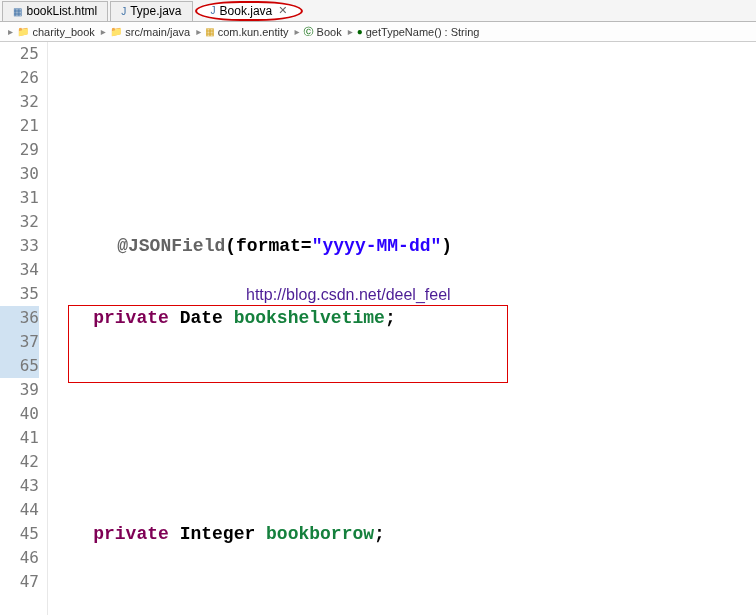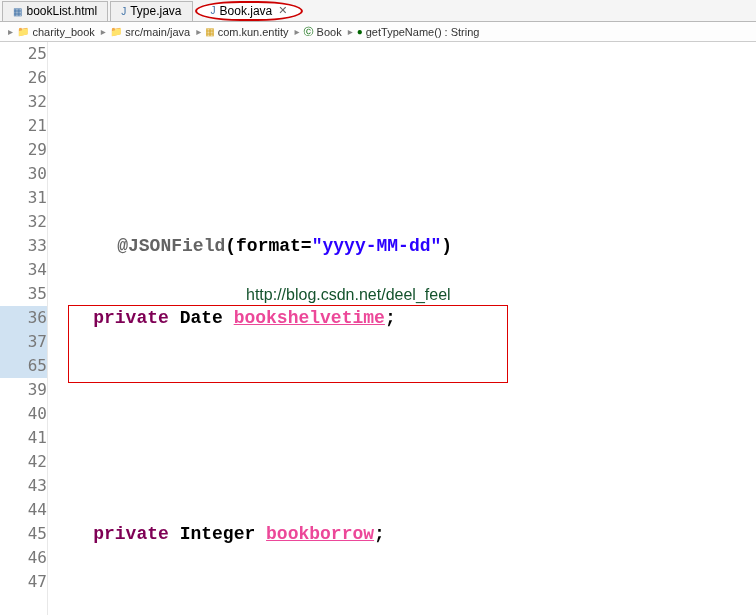--- a/index.html
+++ b/index.html
@@ -13,31 +13,31 @@
 .tab-close { margin-left: 6px; color: #666; font-size: 11px; }
 
 
 .breadcrumb { display: flex; align-items: center; height: 20px; background: #fdfdfd; border-bottom: 1px solid #ccc; padding-left: 4px; font-size: 11px; color: #333; }
 .crumb { display: flex; align-items: center; margin-right: 2px; }
 .crumb .ic { margin-right: 3px; font-size: 10px; }
 .crumb-sep { margin: 0 4px; color: #888; font-size: 10px; }
 
 
 .editor { display: flex; height: calc(100% - 42px); position: relative; }
-.gutter { width: 48px; text-align: right; background: #fff; color: #787878; font-family: Consolas, monospace; font-size: 16px; border-right: 1px solid #e8e8e8; user-select: none; }
+.gutter { width: 48px; text-align: right; padding-right: 8px; background: #fff; color: #787878; font-family: Consolas, monospace; font-size: 16px; border-right: 1px solid #e8e8e8; user-select: none; }
 .gutter div { height: 24px; line-height: 24px; }
 .gutter div.hl { background: #d0e2f2; }
 .code { flex: 1; font-family: Consolas, "Courier New", monospace; font-size: 18px; font-weight: bold; line-height: 24px; padding-left: 2px; position: relative; white-space: pre; color: #000; }
 .code-line { height: 24px; }
 .kw { color: #7f0055; font-weight: bold; }
 .str { color: #2a00ff; }
-.field { color: #ec4899; text-decoration: underline; }
+.field { color: #15803d; }
 .ann { color: #646464; margin-left: 24px; }
 .redbox { position: absolute; border: 1px solid #d00; pointer-events: none; }
-.watermark { position: absolute; color: #14532d; font-size: 16px; font-weight: normal; font-family: Arial; }
+.watermark { position: absolute; color: #4c1d95; font-size: 16px; font-weight: normal; font-family: Arial; }
 
 
 .icon-html { color: #3a6ea5; }
 .icon-java { color: #3a6ea5; }
 .icon-proj { color: #d4a017; }
 .icon-pkg { color: #d4a017; }
 .icon-class { color: #006400; }
 .icon-method { color: #006400; }
 </style>
 </head>

